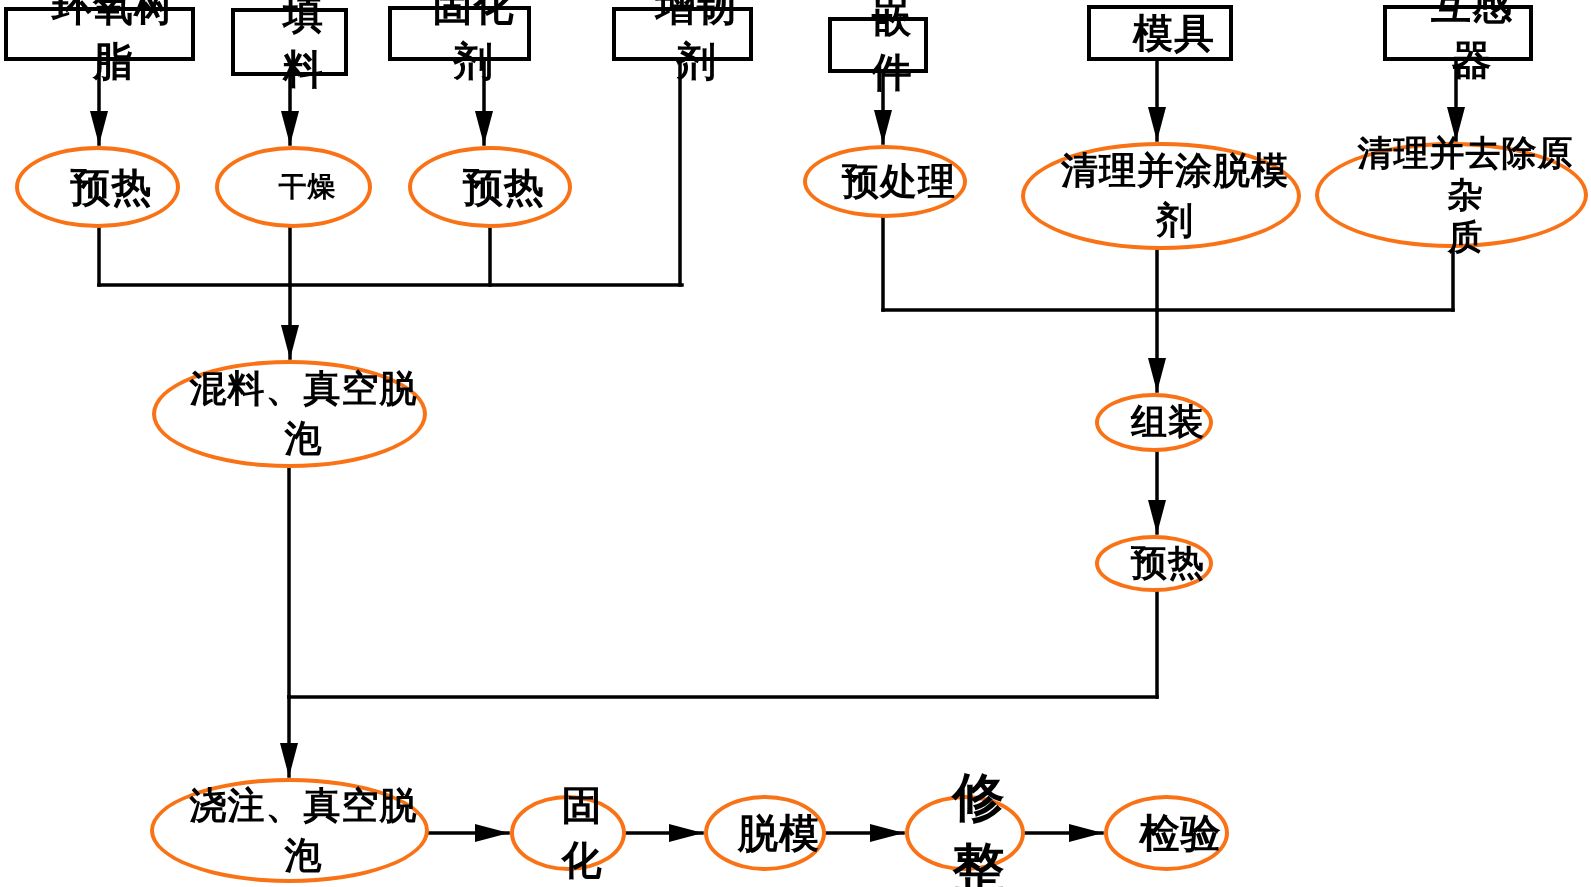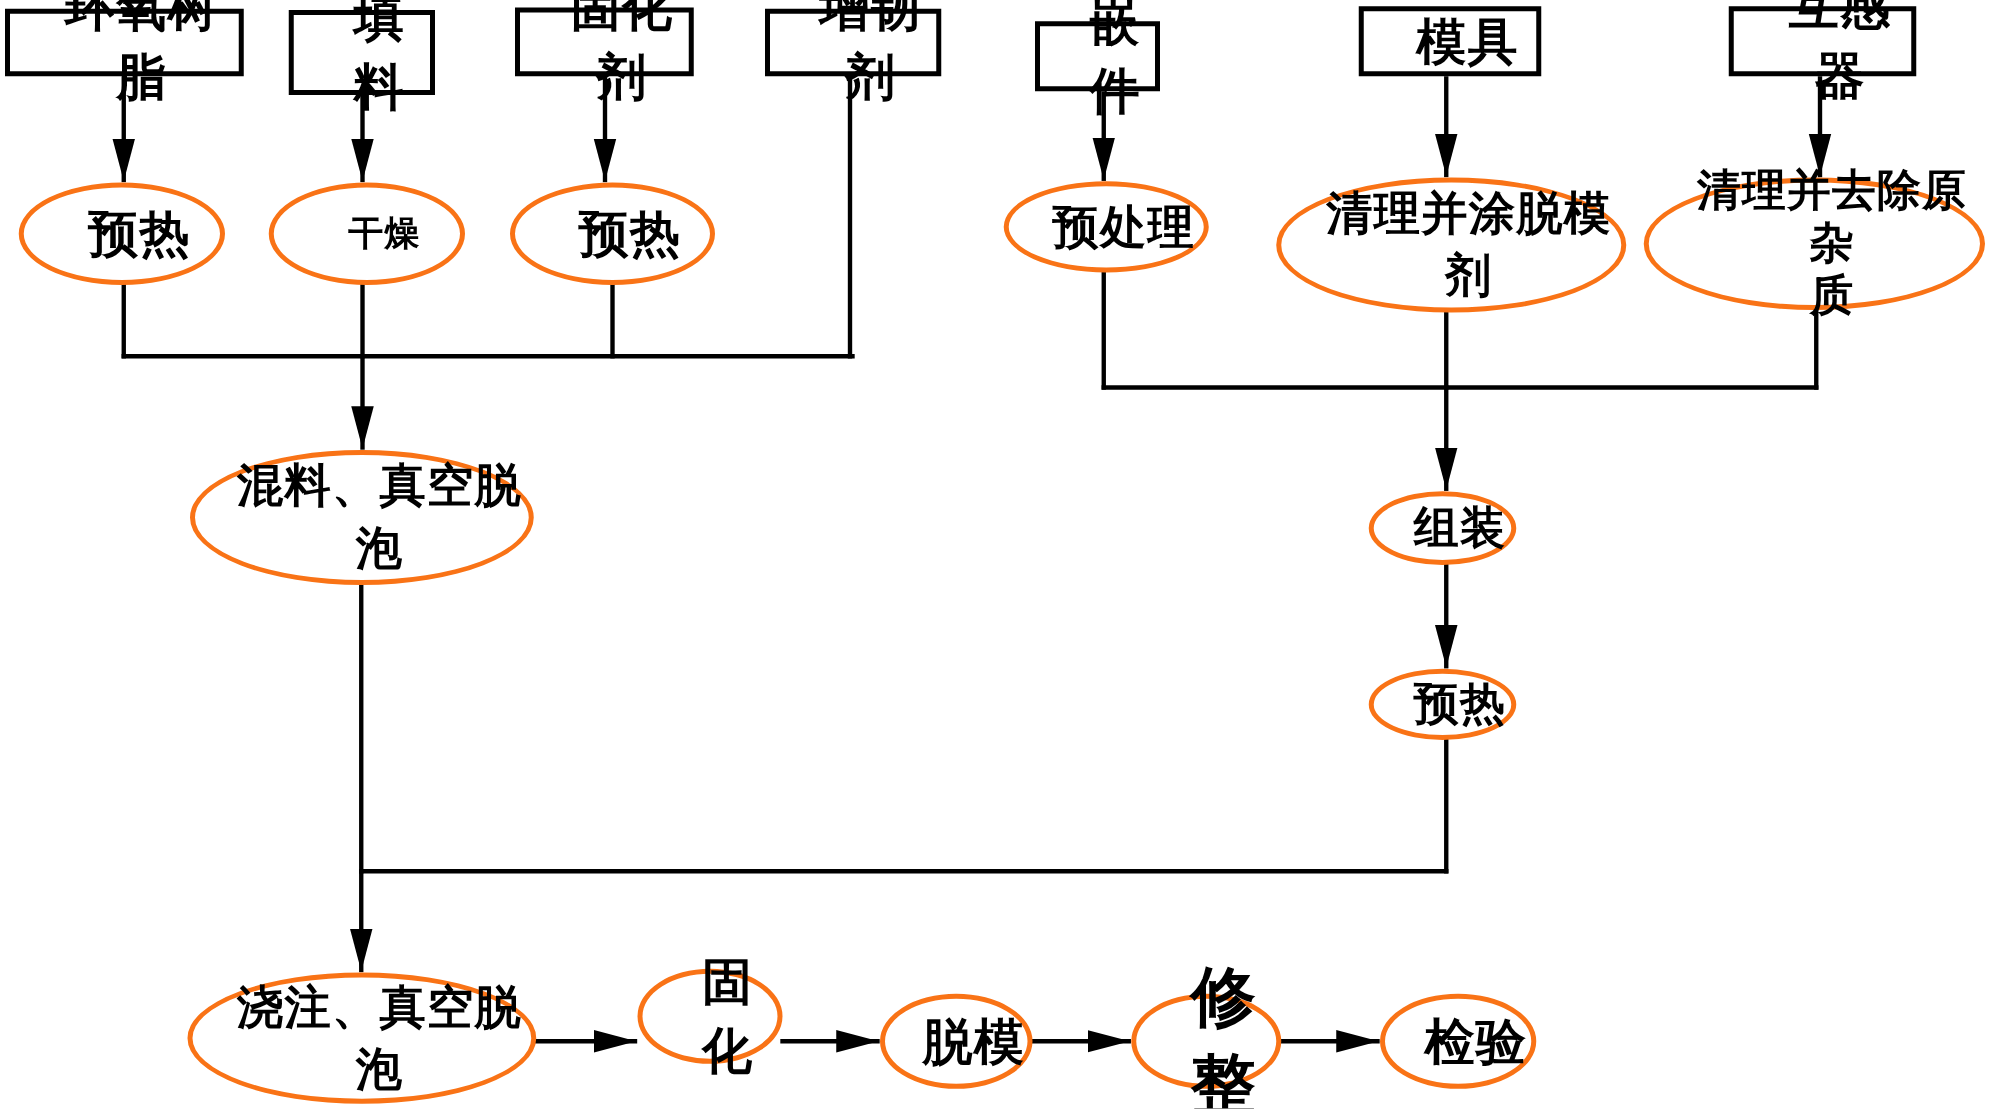--- a/index.html
+++ b/index.html
@@ -69,37 +69,37 @@
     <line x1="289" y1="697" x2="289" y2="776" marker-end="url(#arrow)"></line>
 
     <line x1="429" y1="833" x2="508" y2="833" marker-end="url(#arrow)"></line>
     <line x1="626" y1="833" x2="702" y2="833" marker-end="url(#arrow)"></line>
     <line x1="826" y1="833" x2="903" y2="833" marker-end="url(#arrow)"></line>
     <line x1="1025" y1="833" x2="1102" y2="833" marker-end="url(#arrow)"></line>
   </svg>
 
   <div class="node rect" style="left:4px;top:7px;width:191px;height:54px;font-size:40px;">环氧树脂</div>
   <div class="node rect" style="left:231px;top:8px;width:117px;height:68px;font-size:40px;">填料</div>
-  <div class="node rect" style="left:412px;top:6px;width:143px;height:55px;font-size:40px;">固化剂</div>
+  <div class="node rect" style="left:388px;top:6px;width:143px;height:55px;font-size:40px;">固化剂</div>
   <div class="node rect" style="left:612px;top:7px;width:141px;height:54px;font-size:40px;">增韧剂</div>
   <div class="node rect" style="left:828px;top:5px;width:100px;height:56px;font-size:40px;margin-top:12px;">嵌件</div>
   <div class="node rect" style="left:1087px;top:5px;width:146px;height:56px;font-size:40px;">模具</div>
   <div class="node rect" style="left:1383px;top:5px;width:150px;height:56px;font-size:40px;">互感器</div>
 
   <div class="node ellipse" style="left:15px;top:146px;width:165px;height:82px;font-size:40px;">预热</div>
   <div class="node ellipse" style="left:215px;top:146px;width:157px;height:82px;font-size:28px;">干燥</div>
   <div class="node ellipse" style="left:408px;top:146px;width:164px;height:82px;font-size:40px;">预热</div>
   <div class="node ellipse" style="left:803px;top:145px;width:164px;height:73px;font-size:37px;">预处理</div>
   <div class="node ellipse" style="left:1021px;top:142px;width:280px;height:108px;font-size:37px;">清理并涂脱模剂</div>
   <div class="node ellipse pre" style="left:1315px;top:142px;width:273px;height:106px;font-size:35px;">清理并去除原杂
 质</div>
 
   <div class="node ellipse" style="left:152px;top:360px;width:275px;height:108px;font-size:37px;">混料、真空脱泡</div>
   <div class="node ellipse" style="left:1095px;top:393px;width:118px;height:59px;font-size:36px;">组装</div>
   <div class="node ellipse" style="left:1095px;top:535px;width:118px;height:57px;font-size:36px;">预热</div>
 
   <div class="node ellipse" style="left:150px;top:778px;width:279px;height:105px;font-size:37px;">浇注、真空脱泡</div>
-  <div class="node ellipse" style="left:510px;top:775px;width:116px;height:76px;font-size:40px;">固化</div>
+  <div class="node ellipse" style="left:510px;top:795px;width:116px;height:76px;font-size:40px;">固化</div>
   <div class="node ellipse" style="left:704px;top:795px;width:122px;height:76px;font-size:40px;">脱模</div>
   <div class="node ellipse" style="left:905px;top:795px;width:120px;height:76px;font-size:52px;">修整</div>
   <div class="node ellipse" style="left:1104px;top:795px;width:125px;height:76px;font-size:40px;">检验</div>
 
 </div>
 
 </body></html>

